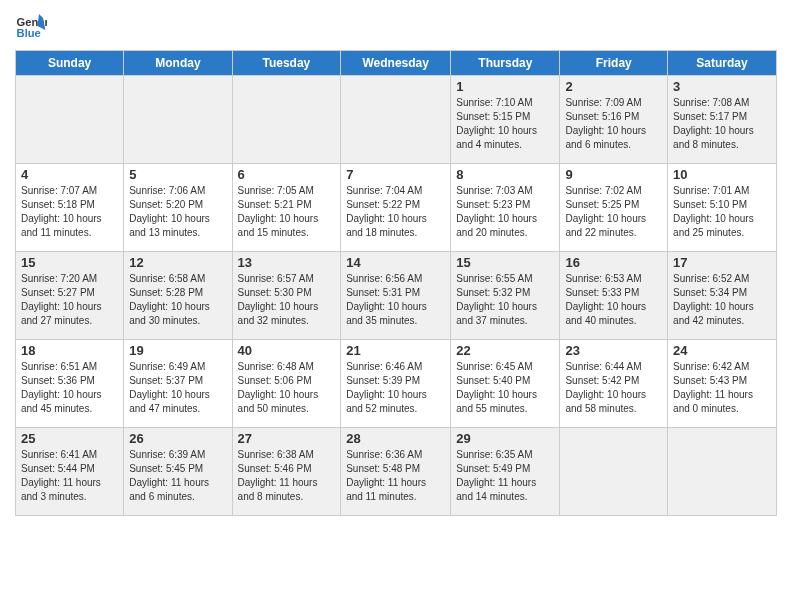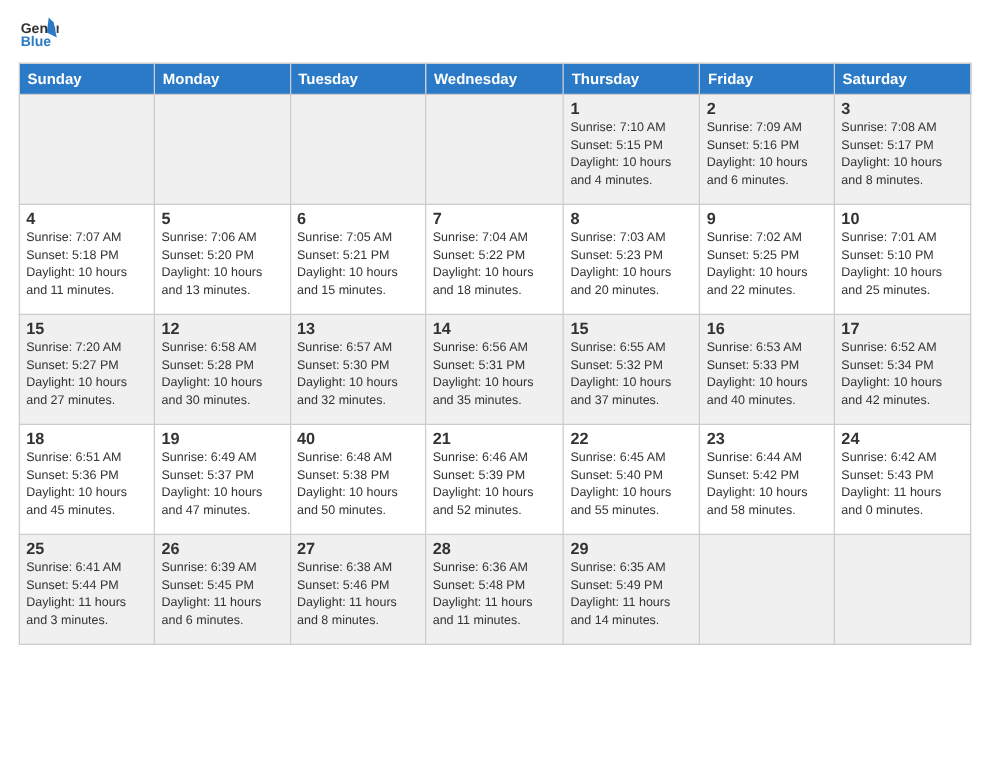--- a/index.html
+++ b/index.html
@@ -45,21 +45,21 @@
     table {
       width: 100%;
       border-collapse: collapse;
     }
     thead tr th {
       background-color: #2a7ac7;
       color: #fff;
       font-size: 12px;
       font-weight: bold;
       padding: 5px 6px;
-      text-align: left;
+      text-align: center;
       border: 1px solid #ccc;
     }
     tbody tr td {
       width: 113px;
       vertical-align: top;
       border: 1px solid #ccc;
       padding: 3px 5px;
       font-size: 10px;
       color: #333;
       min-height: 80px;
@@ -255,21 +255,21 @@
           <td>
             <span class="day-num">19</span>
             <div class="day-info">Sunrise: 6:49 AM
 Sunset: 5:37 PM
 Daylight: 10 hours
 and 47 minutes.</div>
           </td>
           <td>
             <span class="day-num">40</span>
             <div class="day-info">Sunrise: 6:48 AM
-Sunset: 5:38 PM
+Sunset: 5:06 PM
 Daylight: 10 hours
 and 50 minutes.</div>
           </td>
           <td>
             <span class="day-num">21</span>
             <div class="day-info">Sunrise: 6:46 AM
 Sunset: 5:39 PM
 Daylight: 10 hours
 and 52 minutes.</div>
           </td>

